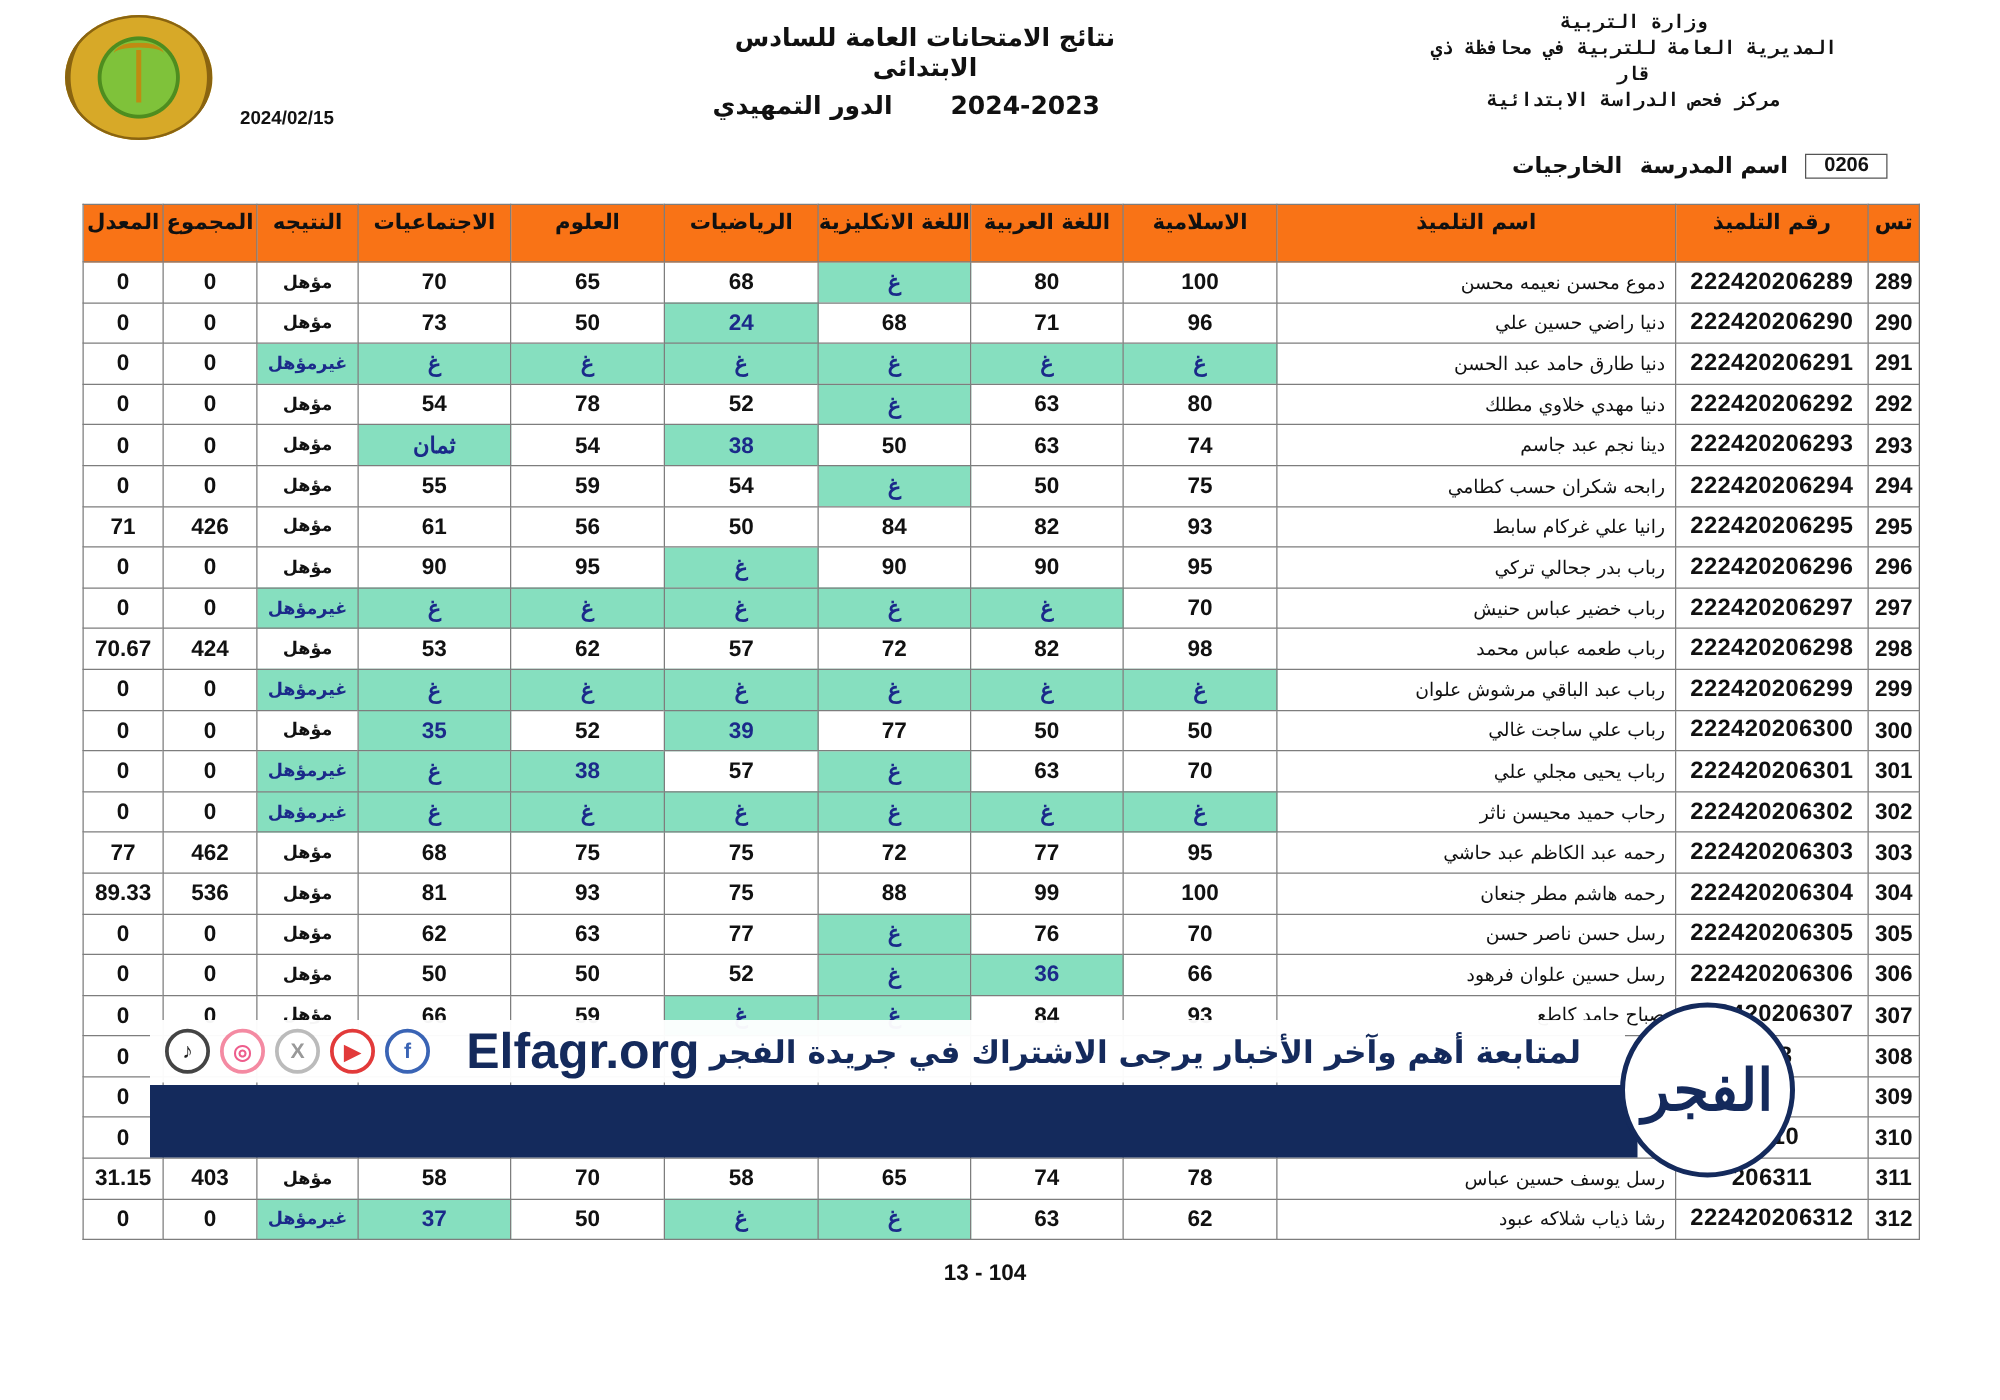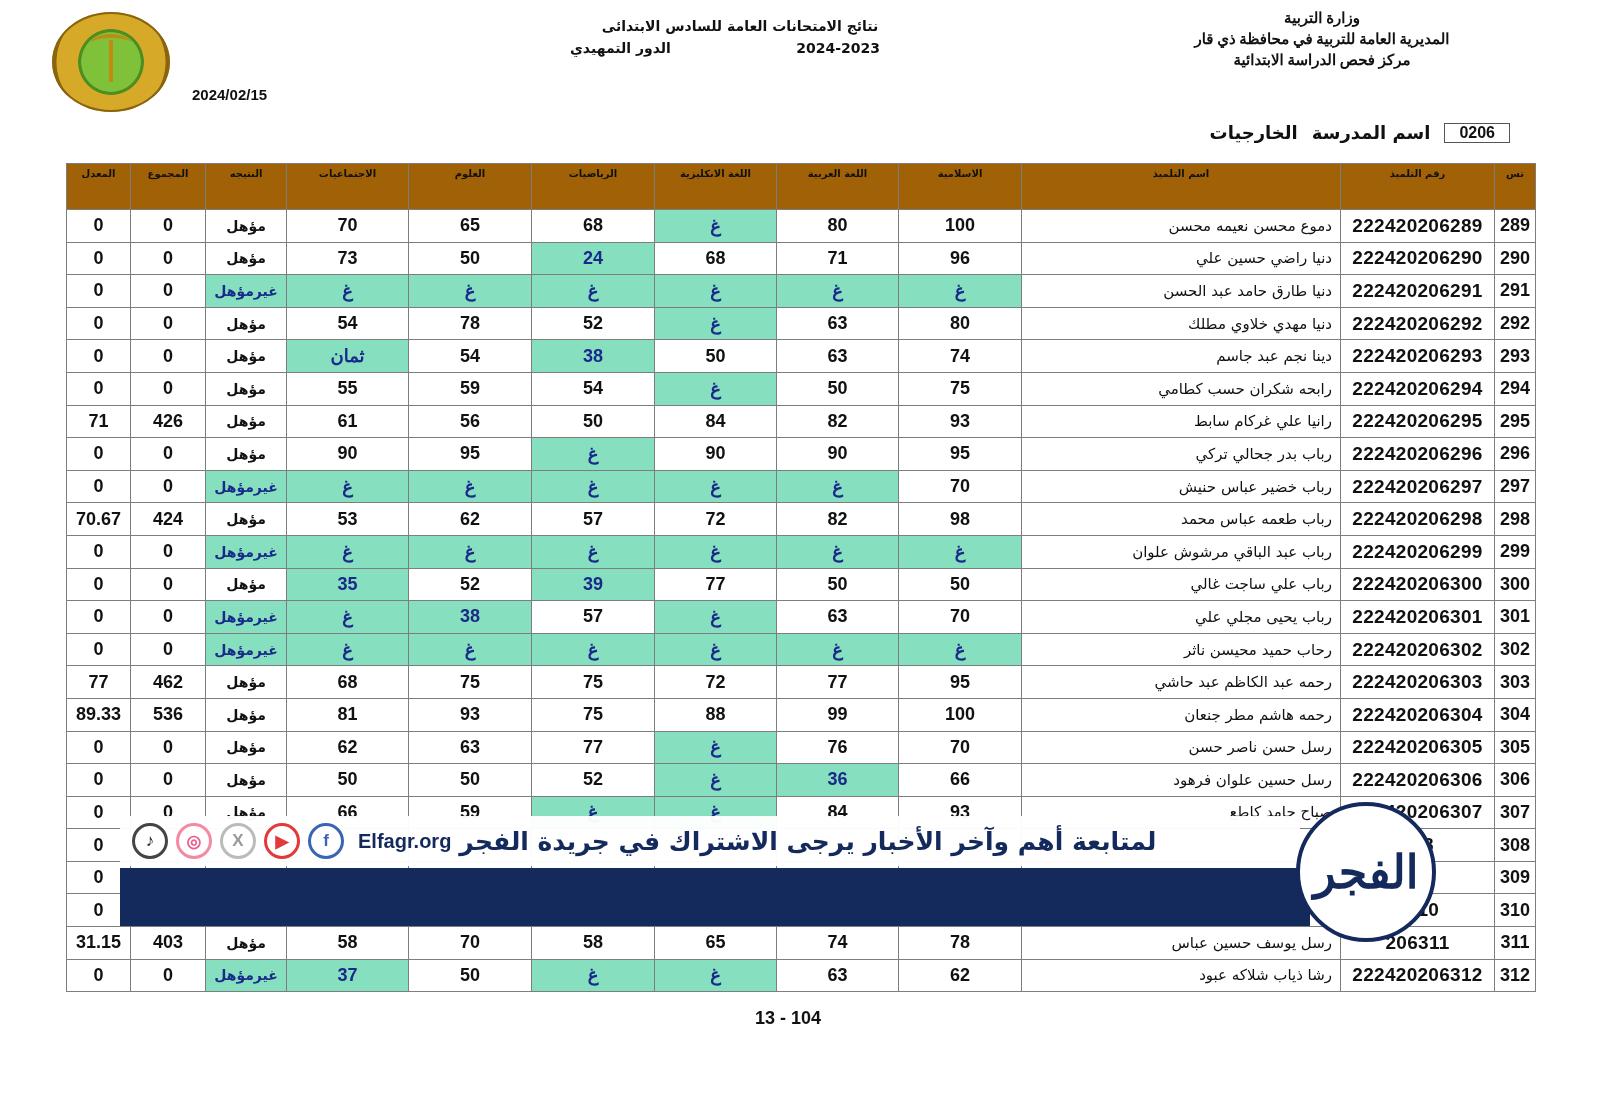--- a/index.html
+++ b/index.html
@@ -1,47 +1,47 @@
 <!DOCTYPE html>
 <html><head>
 <meta charset="utf-8">
 <style>
   html, body { margin:0; padding:0; background:#ffffff; }
   body { width:1600px; height:1120px; position:relative; overflow:hidden; font-family:"DejaVu Sans", sans-serif; color:#111; }
   .abs { position:absolute; }
-  .hdr-right { right:108px; top:8px; width:340px; text-align:center; direction:rtl; font-family:Liberation Serif, serif; font-weight:bold; font-size:15px; line-height:21px; }
-  .hdr-center { left:560px; top:18px; width:360px; direction:rtl; font-weight:bold; font-size:14px; }
+  .hdr-right { right:123px; top:8px; width:340px; text-align:center; direction:rtl; font-family:Liberation Mono, monospace; font-weight:bold; font-size:15px; line-height:21px; }
+  .hdr-center { left:560px; top:18px; width:360px; direction:rtl; font-weight:bold; font-size:20px; }
   .hdr-center .l1 { text-align:center; }
   .hdr-center .l2 { display:flex; justify-content:space-between; margin-top:6px; padding:0 40px 0 10px; }
   .date { left:192px; top:74px; font-family:"Liberation Sans", sans-serif; font-weight:bold; font-size:15px;margin-top:12px; }
   .logo { left:52px; top:12px; width:118px; height:100px; border-radius:50%; background:radial-gradient(circle at 50% 50%, #7fc23a 0 38%, #4e8d1f 39% 42%, #d7a928 43% 70%, #8a6410 71% 74%, #e9c54a 75% 100%); box-shadow:0 0 0 2px #8a6410 inset; }
   .logo .palm { position:absolute; left:50%; top:28px; width:4px; height:42px; margin-left:-2px; background:#c08b12; }
   .logo .crown { position:absolute; left:50%; top:22px; width:40px; height:14px; margin-left:-20px; border-radius:50%; border-top:4px solid #c08b12; }
   .school { right:90px; top:122px; direction:rtl; display:flex; align-items:center; gap:14px; font-weight:bold; font-size:18px; }
   .school .code { border:1px solid #555; padding:0 14px; font-family:"Liberation Sans", sans-serif; font-size:16px; }
   table.res { position:absolute; left:66px; top:163px; border-collapse:collapse; direction:rtl; table-layout:fixed; }
   table.res th, table.res td { border:1px solid #7d7d7d; padding:0; text-align:center; vertical-align:middle; }
-  table.res th { background:#a16207; height:41px; font-size:10px; font-weight:bold; vertical-align:top; padding-top:4px; }
+  table.res th { background:#f97316; height:41px; font-size:17px; font-weight:bold; vertical-align:top; padding-top:4px; }
   table.res td { height:31.6px; font-family:"Liberation Sans", sans-serif; font-weight:bold; font-size:18px; color:#111; }
   table.res td.name { text-align:right; padding-right:8px; font-family:"DejaVu Sans", sans-serif; font-size:15px; font-weight:normal; }
   table.res td.id { font-size:19px; letter-spacing:0.3px; }
   table.res td.hl { background:#86dfbf; color:#1b2a8a; }
   table.res td.res-txt { font-family:"DejaVu Sans", sans-serif; font-size:14px; }
   table.res td.res-txt.hl { font-size:14px; }
   .footer-page { left:0; width:1576px; top:1008px; text-align:center; font-family:"Liberation Sans", sans-serif; font-weight:bold; font-size:18px; }
   
   .banner-top { left:120px; top:816px; width:1180px; height:50px; background:rgba(255,255,255,0.96); display:flex; align-items:center; gap:8px; padding-left:12px; box-sizing:border-box; }
   .banner-bot { left:120px; top:868px; width:1190px; height:58px; background:#142a5c; color:#fff; display:flex; align-items:center; justify-content:center; direction:rtl; font-size:30px; font-weight:bold; font-family:"DejaVu Sans", sans-serif; }
   .soc { width:36px; height:36px; border-radius:50%; border:3px solid #999; box-sizing:border-box; display:flex; align-items:center; justify-content:center; font-weight:bold; font-size:17px; font-family:"Liberation Sans", sans-serif; background:#fff; }
   .soc.tt { border-color:#444; color:#222; }
   .soc.ig { border-color:#f48aa2; color:#ee5d8c; }
   .soc.x { border-color:#bbb; color:#999; }
   .soc.yt { border-color:#e23a3a; color:#e23a3a; }
   .soc.fb { border-color:#3a64b5; color:#3a64b5; }
-  .brand-site { font-family:"Liberation Sans", sans-serif; font-size:20px; font-weight:bold; color:#142a5c; margin-left:6px; }
+  .brand-site { font-family:"Liberation Sans", sans-serif; font-size:40px; font-weight:bold; color:#142a5c; margin-left:21px; }
   .brand-txt { direction:rtl; font-size:25px; color:#142a5c; font-weight:bold; }
   .brand-circle { left:1296px; top:802px; width:140px; height:140px; border-radius:50%; border:4px solid #142a5c; background:#fff; display:flex; align-items:center; justify-content:center; color:#142a5c; font-size:46px; font-weight:bold; font-family:"DejaVu Serif", serif; box-sizing:border-box;text-align:center; }
 </style>
 </head>
 <body>
 
 <div class="abs hdr-right">
   <div>وزارة التربية</div>
   <div>المديرية العامة للتربية في محافظة ذي قار</div>
   <div>مركز فحص الدراسة الابتدائية</div>

